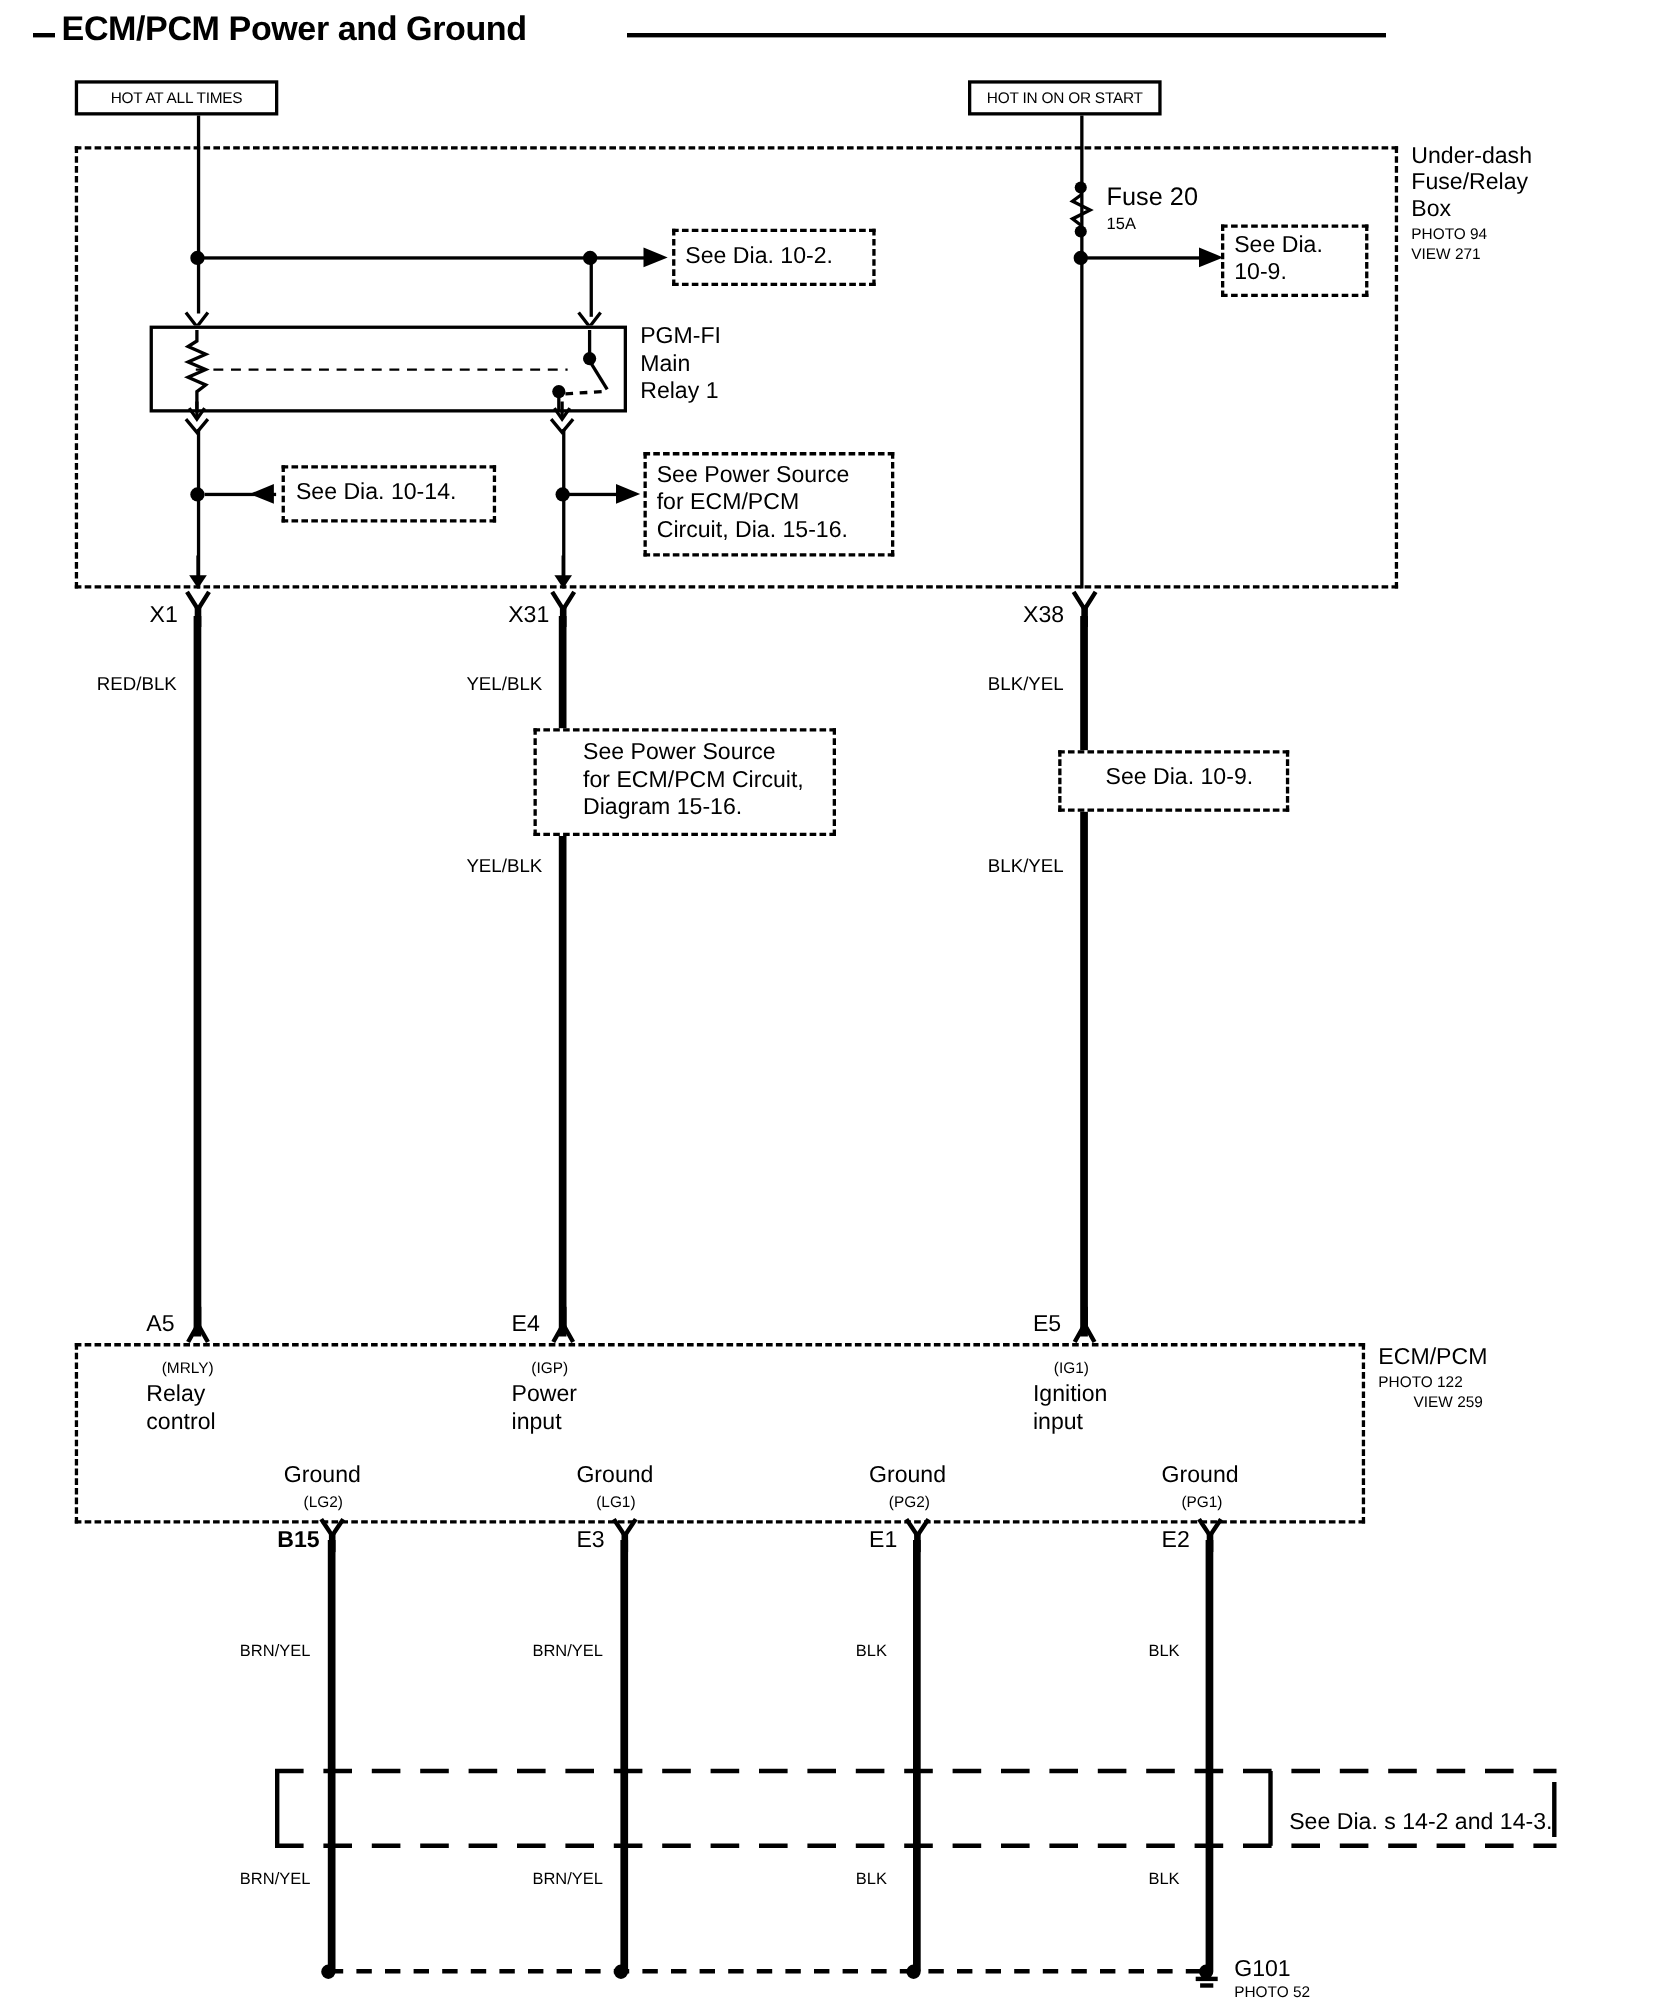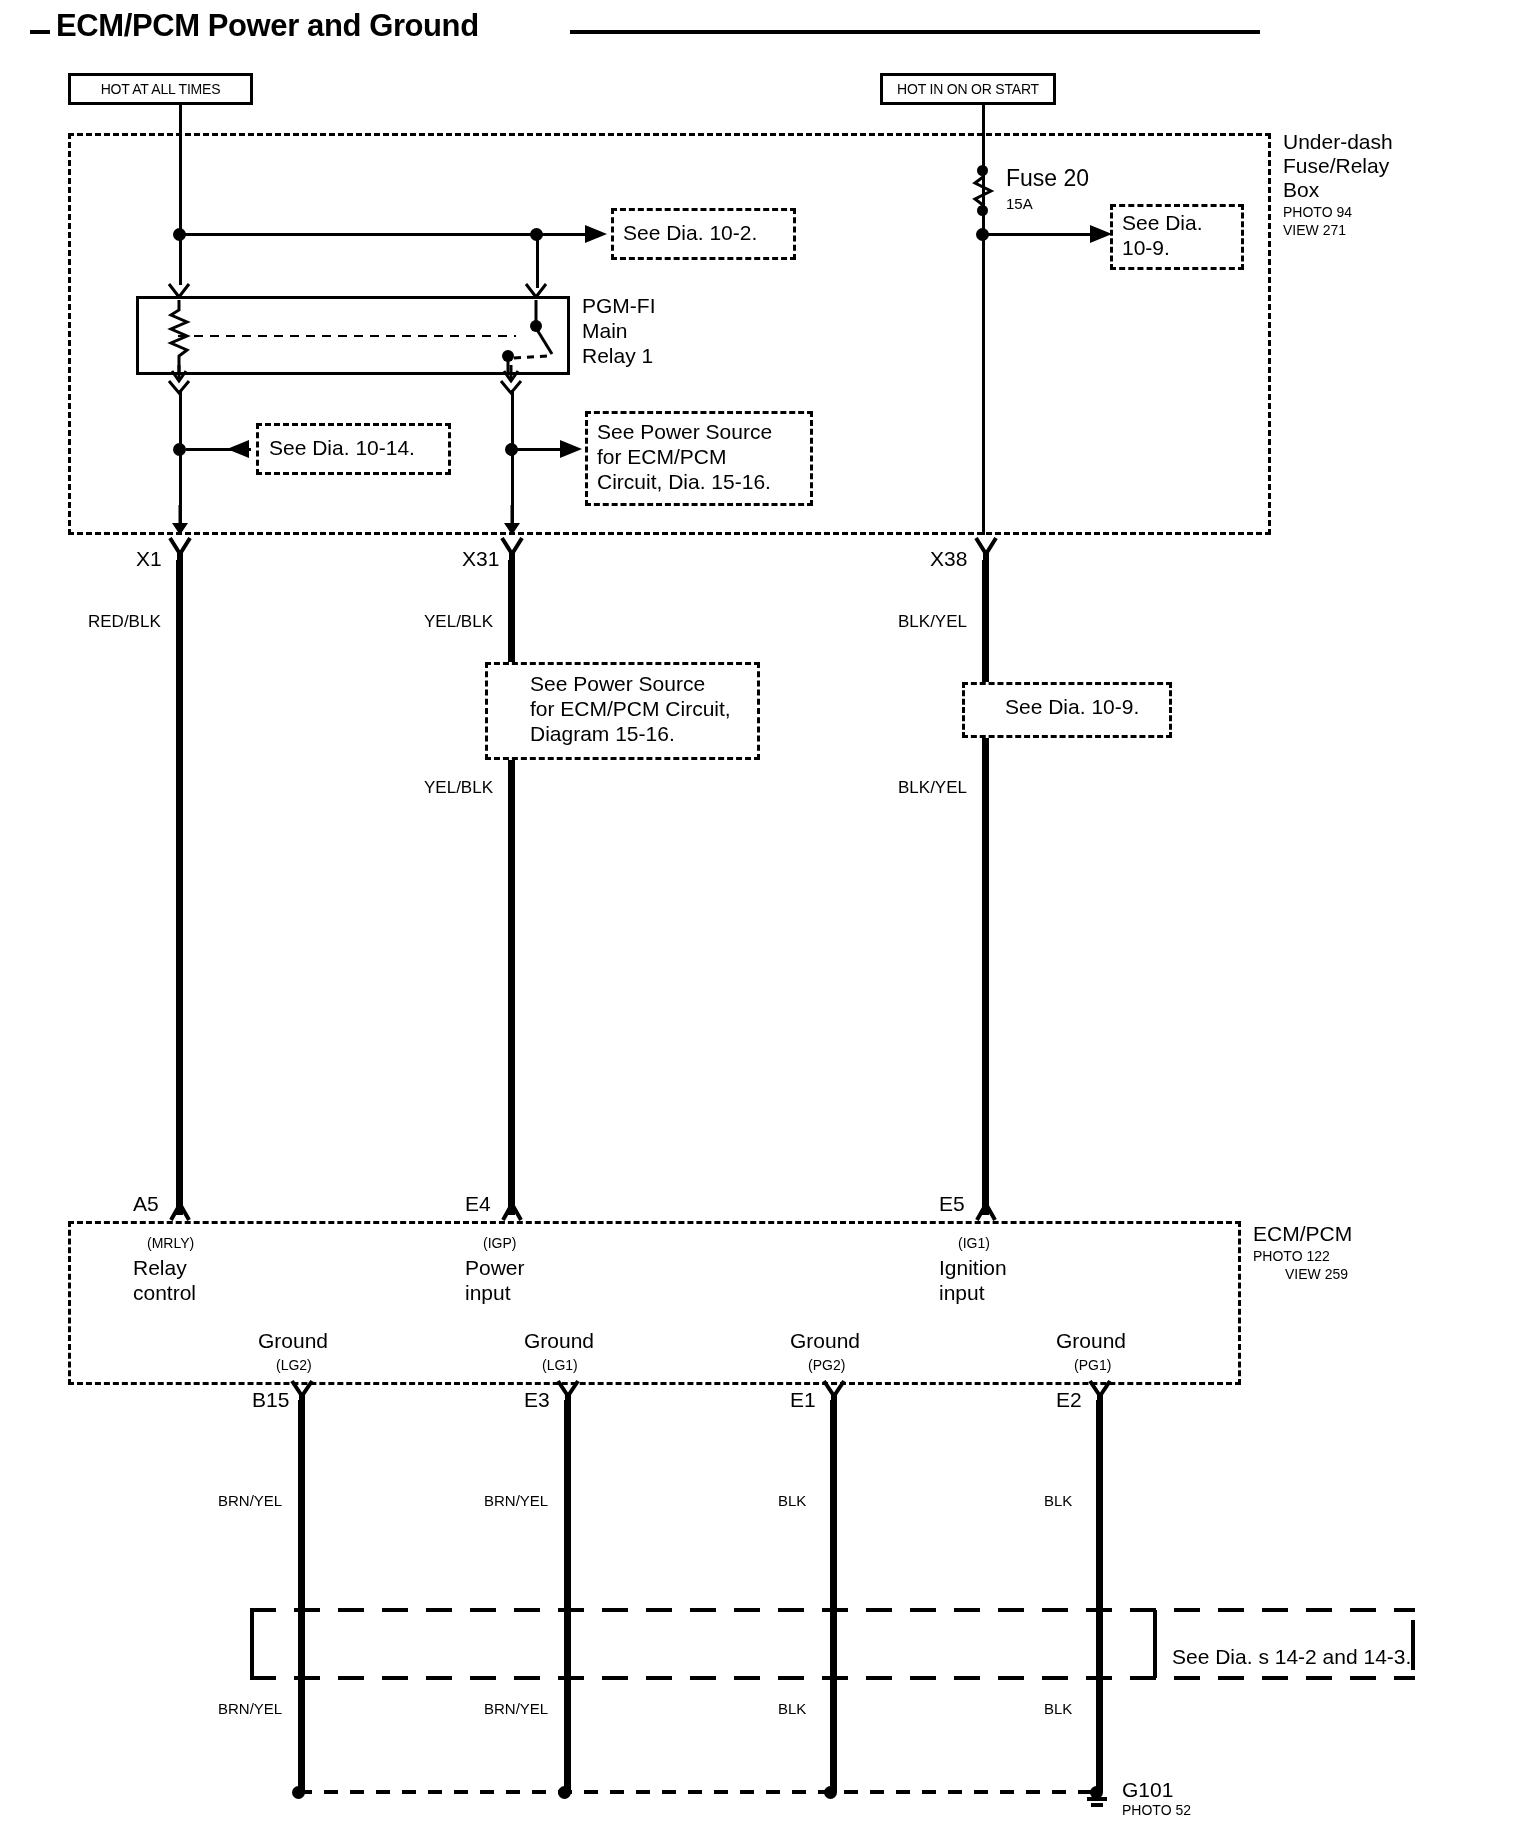--- a/index.html
+++ b/index.html
@@ -237,21 +237,21 @@
 
   <div class="txt t21" style="left:524px;top:1329px;">Ground</div>
   <div class="txt t14" style="left:542px;top:1358px;">(LG1)</div>
 
   <div class="txt t21" style="left:790px;top:1329px;">Ground</div>
   <div class="txt t14" style="left:808px;top:1358px;">(PG2)</div>
 
   <div class="txt t21" style="left:1056px;top:1329px;">Ground</div>
   <div class="txt t14" style="left:1074px;top:1358px;">(PG1)</div>
 
-  <div class="txt t21" style="left:252px;top:1388px;">B15</div>
+  <div class="txt t21" style="left:252px;top:1388px;font-weight:bold;">B15</div>
   <svg class="abs" style="left:290px;top:1379px;" width="26" height="32">
     <path d="M2,2 L12,17 L22,2" stroke="#000" stroke-width="4" fill="none"></path>
     <line x1="12" y1="15" x2="12" y2="32" stroke="#000" stroke-width="6"></line>
   </svg>
   <div class="wire vthick" style="left:298px;top:1400px;height:392px;"></div>
   <div class="txt t15" style="left:218px;top:1493px;">BRN/YEL</div>
   <div class="txt t15" style="left:218px;top:1701px;">BRN/YEL</div>
 
   <div class="txt t21" style="left:524px;top:1388px;">E3</div>
   <svg class="abs" style="left:556px;top:1379px;" width="26" height="32">

